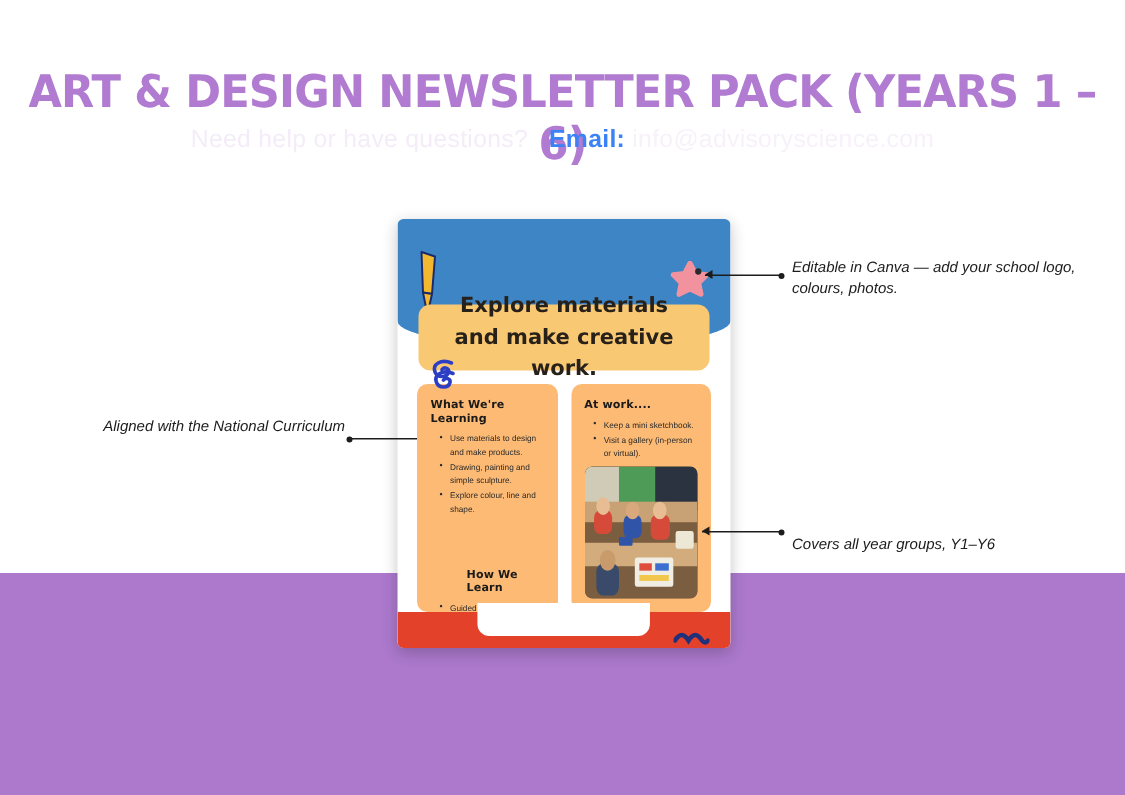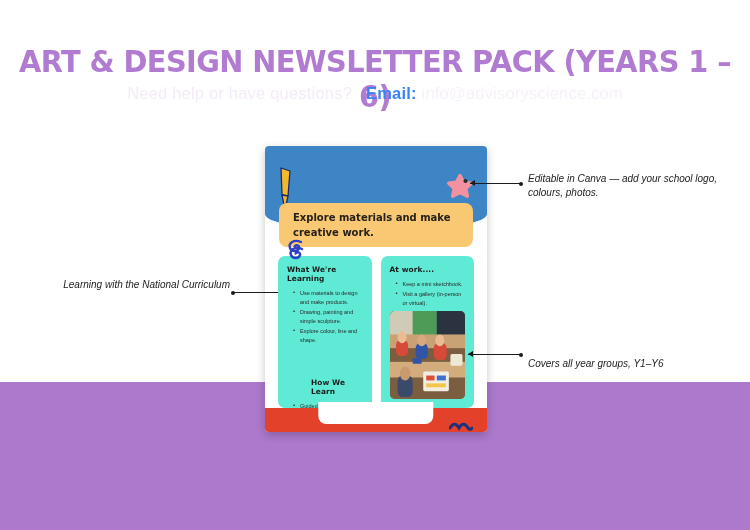--- a/index.html
+++ b/index.html
@@ -57,28 +57,28 @@
   .brush{position:absolute;left:12px;top:20px;width:20px;height:42px;}
   .star{position:absolute;right:14px;top:28px;width:26px;height:25px;}
   .swirl{position:absolute;left:20px;top:91px;width:22px;height:24px;z-index:4;}
 
   .orange-box{
     position:absolute;left:14px;right:14px;top:57px;height:44px;
     background:#F9C873;border-radius:8px;z-index:3;
     display:flex;align-items:center;justify-content:center;
   }
   .orange-text{
-    color:#27211A;font-weight:bold;
-    font-size:10px;line-height:1.5;padding:0 14px;
+    text-align:center;color:#27211A;font-weight:bold;
+    font-size:14px;line-height:1.5;padding:0 14px;
     font-family:"DejaVu Sans", sans-serif;
   }
 
   .columns{position:absolute;left:13px;right:13px;top:110px;bottom:24px;display:flex;gap:9px;}
   .col{
-    background:#5eead4;border-radius:7px;flex:1;
+    background:#fdba74;border-radius:7px;flex:1;
     padding:9px 8px 8px 9px;box-sizing:border-box;position:relative;
   }
   .col h4{
     margin:0 0 6px 0;font-size:7.4px;color:#1A1A1A;font-weight:bold;
     letter-spacing:.1px;font-family:"DejaVu Sans", sans-serif;
   }
   .col h4.second{margin-top:34px;padding-left:24px;}
   .col ul{margin:0;padding-left:8px;list-style:none;}
   .col li{
     font-size:5.5px;line-height:1.62;color:#2A2A2A;margin-bottom:1px;
@@ -224,21 +224,21 @@
         </svg>
       </span>
     </div>
   </div>
 
   <div class="anno anno-right anno-1">Editable in Canva — add your school logo, colours, photos.</div>
   <div class="leader lead-1">
       <span class="dot"></span>
     </div>
 
-  <div class="anno anno-left anno-2">Learning with the National Curriculum</div>
+  <div class="anno anno-left anno-2">Aligned with the National Curriculum</div>
   <div class="leader lead-2">
       <span class="dot"></span>
     </div>
 
   <div class="anno anno-right anno-3">Covers all year groups, Y1–Y6</div>
   <div class="leader lead-3">
       <span class="dot"></span>
     </div>
 
   <div class="footer-text">

